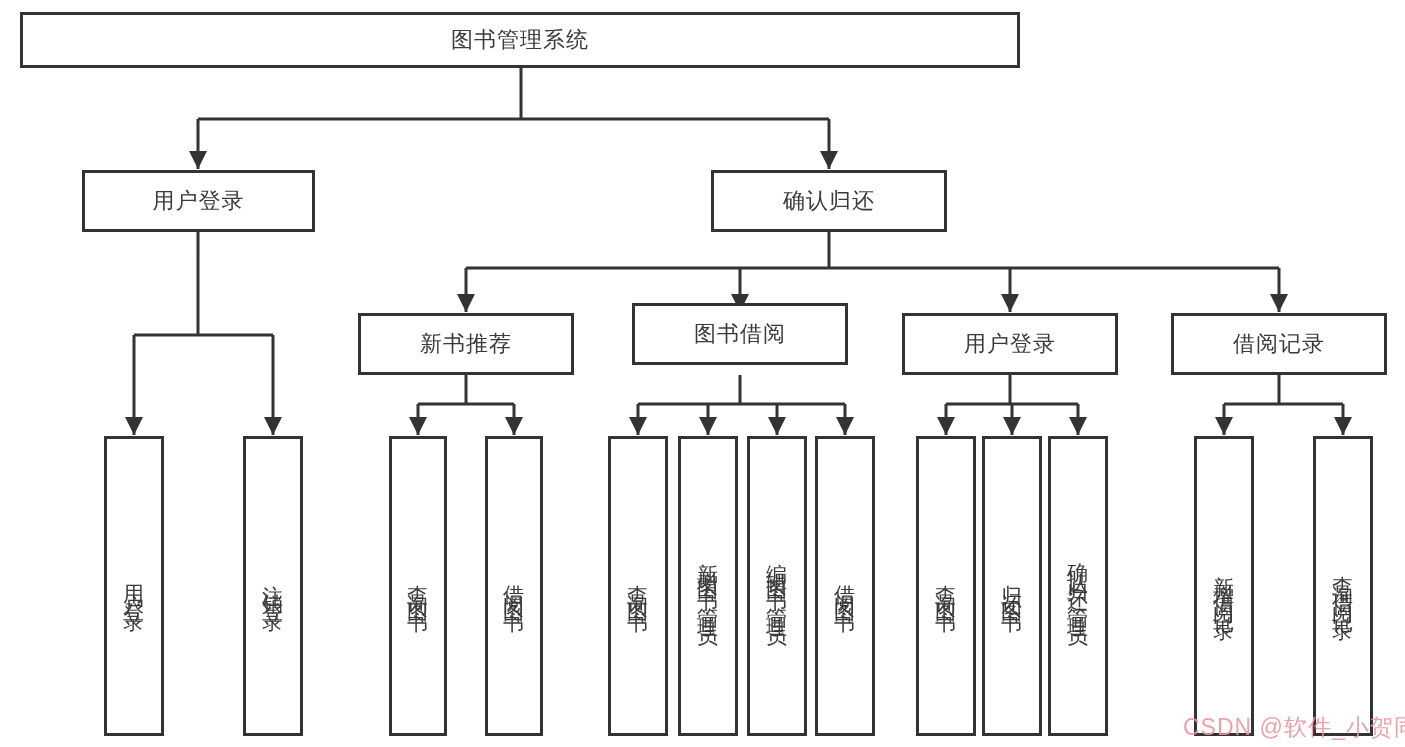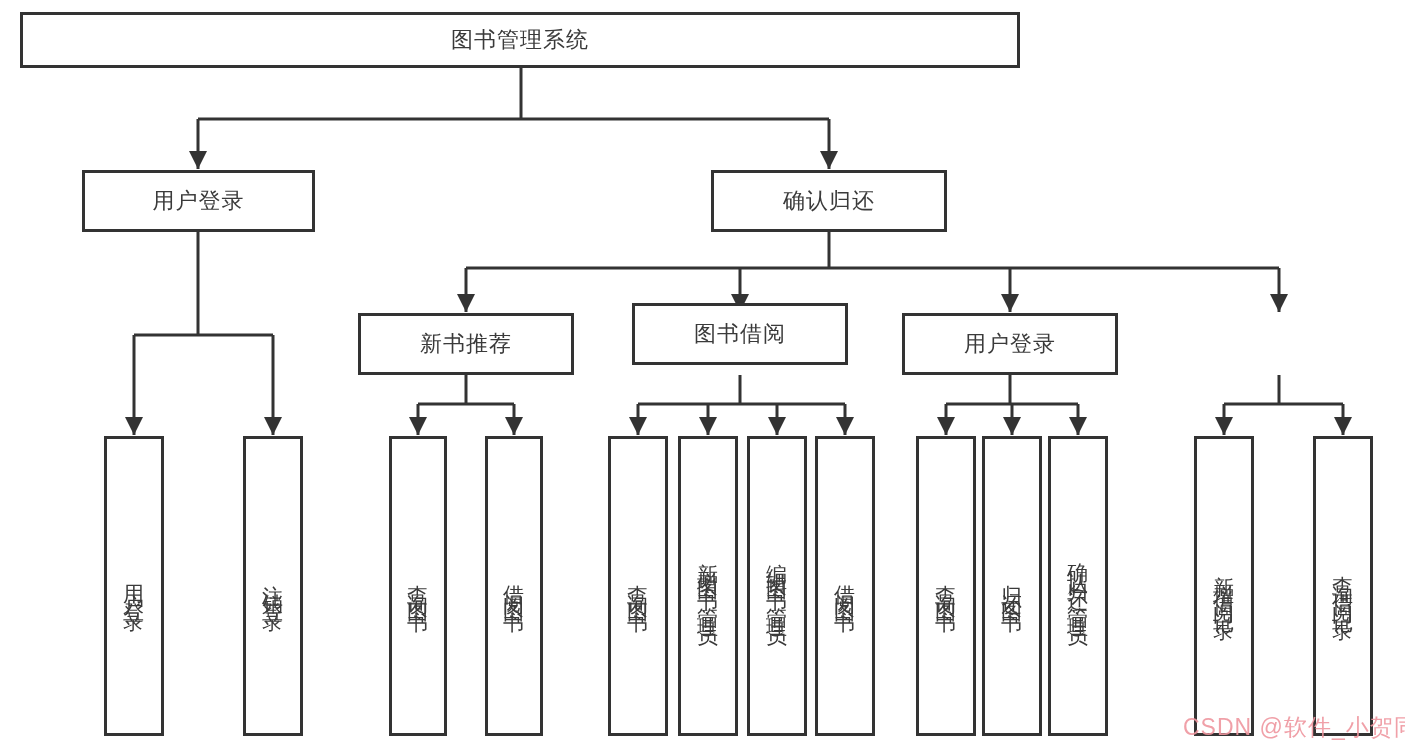--- a/index.html
+++ b/index.html
@@ -109,20 +109,23 @@
 
   <div class="hbox" style="left:358px;top:313px;width:216px;height:62px;">
     <span>新书推荐</span>
   </div>
   <div class="hbox" style="left:632px;top:303px;width:216px;height:62px;">
     <span>图书借阅</span>
   </div>
   <div class="hbox" style="left:902px;top:313px;width:216px;height:62px;">
     <span>用户登录</span>
   </div>
+  <div class="hbox" style="left:1171px;top:313px;width:216px;height:62px;">
+    <span>借阅记录</span>
+  </div>
 
   <div class="vbox" style="left:104px;top:436px;width:60px;height:300px;">
     <span class="vtext">用户登录</span>
   </div>
   <div class="vbox" style="left:243px;top:436px;width:60px;height:300px;">
     <span class="vtext">注销登录</span>
   </div>
 
   <div class="vbox" style="left:389px;top:436px;width:58px;height:300px;">
     <span class="vtext">查询图书</span>

